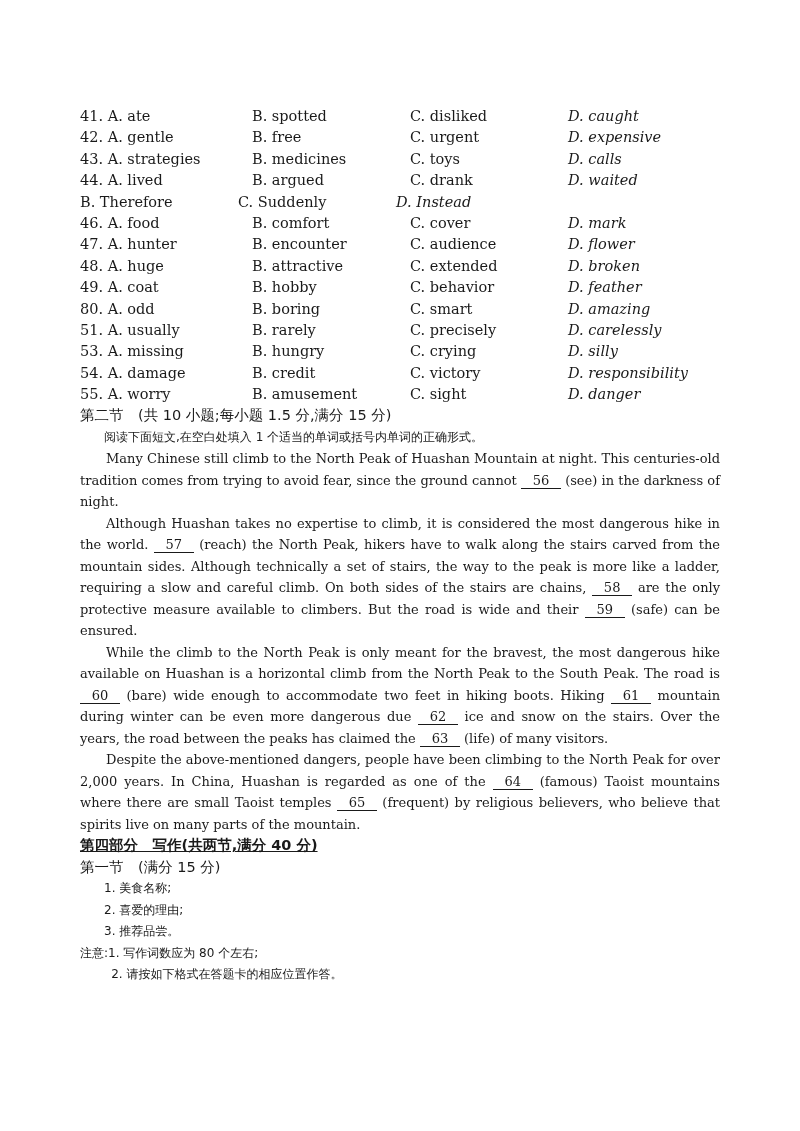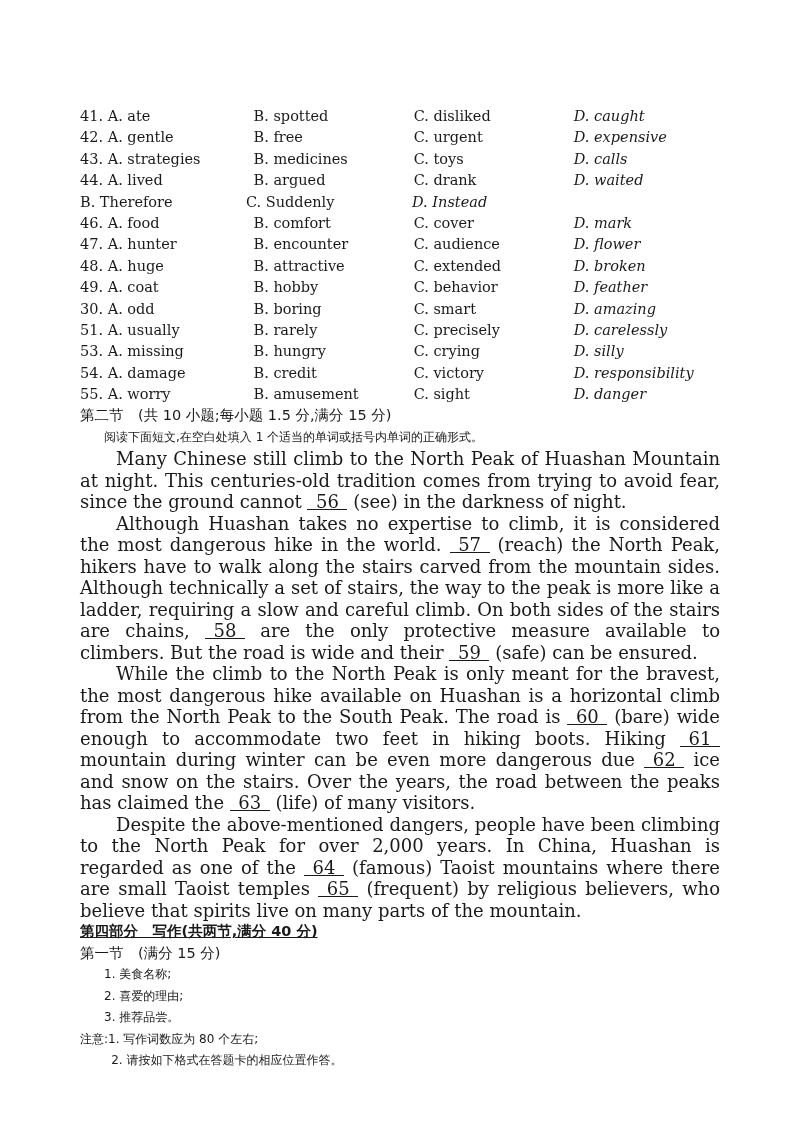--- a/index.html
+++ b/index.html
@@ -1,28 +1,28 @@
 <!DOCTYPE html>
 <html><head>
 <meta charset="utf-8">
 <style>
   html, body { margin: 0; padding: 0; background: #ffffff; }
   body { width: 800px; height: 1131px; position: relative; overflow: hidden;
          font-family: "DejaVu Serif", "Liberation Serif", serif; color: #1a1a1a; }
   .page { position: absolute; left: 80px; top: 106px; width: 640px; }
   .opt-table { position: relative; }
-  .opt-row { display: flex; height: 21.4px; line-height: 21.4px; font-size: 14.5px; gap: 8px; }
+  .opt-row { display: flex; height: 21.4px; line-height: 21.4px; font-size: 14.5px; }
   .opt-row span { display: inline-block; white-space: nowrap; }
   .c0 { width: 172px; }
   .c1 { width: 158px; }
   .c2 { width: 158px; }
   .c3 { width: 152px; font-style: italic; }
   .heading { font-size: 14.5px; line-height: 21.5px; font-family: "DejaVu Sans", "Liberation Sans", sans-serif; }
   .heading.bold { font-weight: bold; text-decoration: underline; }
-  .para { font-size: 18px; line-height: 21.5px; text-align: justify; text-indent: 2em; margin: 0; }
+  .para { font-size: 13px; line-height: 21.5px; text-align: justify; text-indent: 2em; margin: 0; }
   .zh { font-family: "DejaVu Sans", "Liberation Sans", sans-serif; font-size: 12px; line-height: 21.5px; }
   .indent { padding-left: 2em; }
   .blank { display: inline-block; min-width: 40px; border-bottom: 1px solid #1a1a1a; text-align: center; line-height: 15px; text-indent: 0; }
   .list-item { padding-left: 2em; }
   .note2 { padding-left: 2.6em; }
 </style>
 </head>
 <body>
 
 <div class="page">
@@ -75,21 +75,21 @@
         <span class="c2">C. extended</span>
         <span class="c3">D. broken</span>
       </div>
       <div class="opt-row">
         <span class="c0">49. A. coat</span>
         <span class="c1">B. hobby</span>
         <span class="c2">C. behavior</span>
         <span class="c3">D. feather</span>
       </div>
       <div class="opt-row">
-        <span class="c0">30. A. odd</span>
+        <span class="c0">80. A. odd</span>
         <span class="c1">B. boring</span>
         <span class="c2">C. smart</span>
         <span class="c3">D. amazing</span>
       </div>
       <div class="opt-row">
         <span class="c0">51. A. usually</span>
         <span class="c1">B. rarely</span>
         <span class="c2">C. precisely</span>
         <span class="c3">D. carelessly</span>
       </div>

